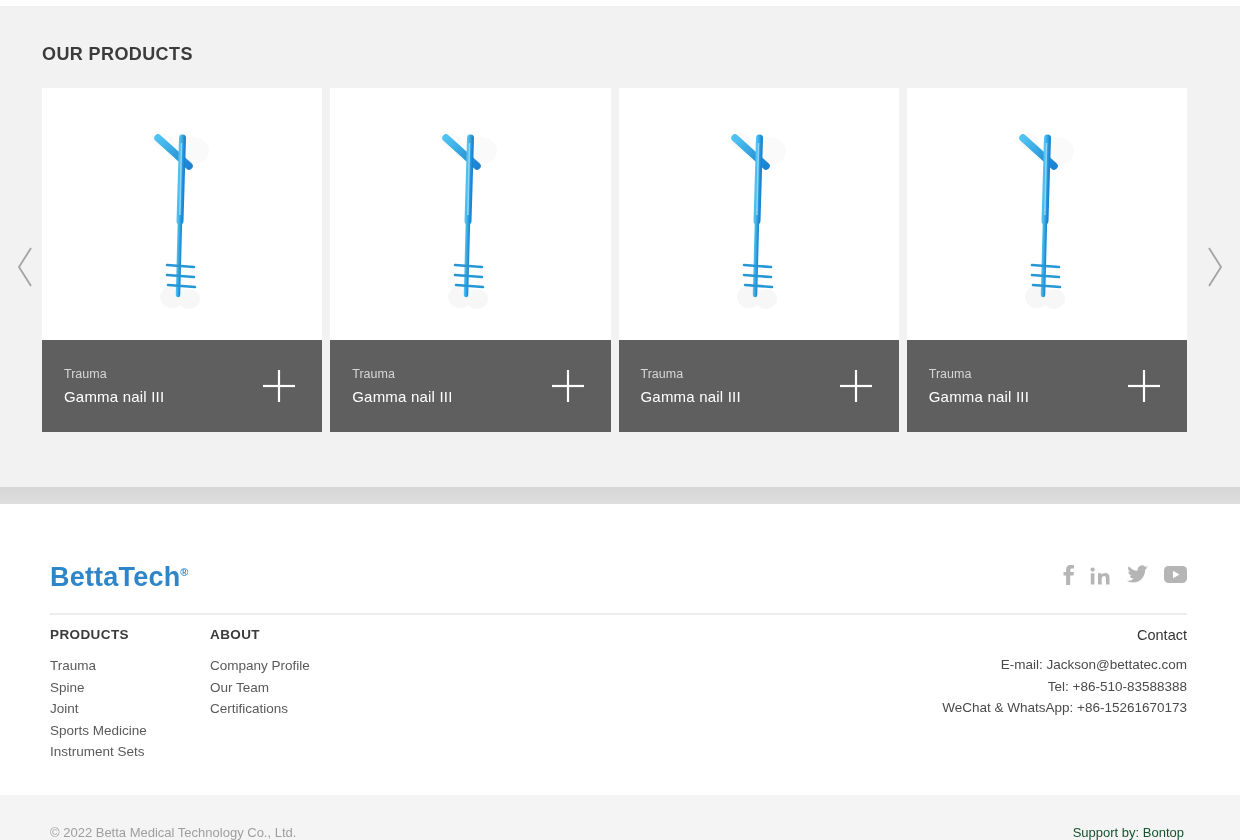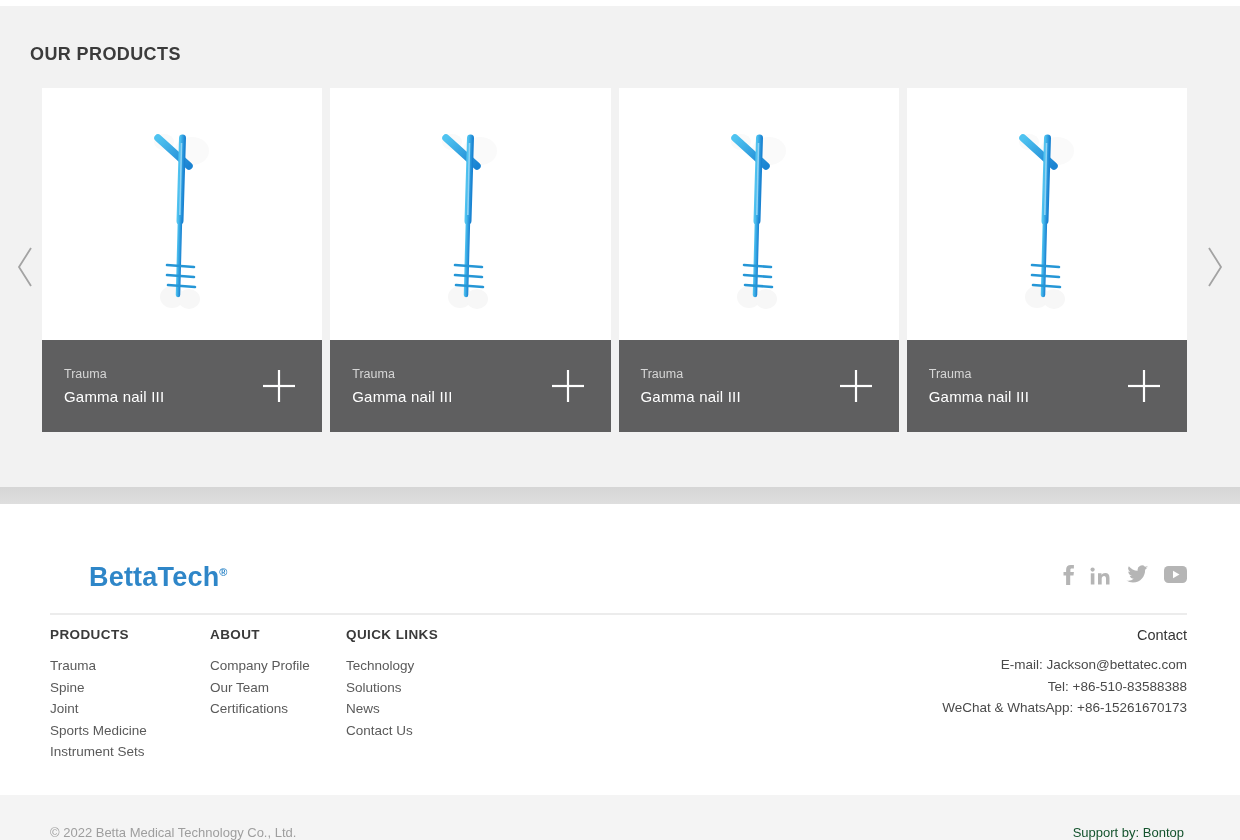--- a/index.html
+++ b/index.html
@@ -8,21 +8,21 @@
     width:1240px; height:840px;
     font-family:"Liberation Sans", sans-serif;
     background:#ffffff;
     overflow:hidden;
   }
   .top-strip { height:6px; background:#ffffff; }
 
   
   .products { position:relative; height:481px; background:#f2f2f2; }
   .products-title {
-    margin:0; position:absolute; left:30px; top:38px;
+    margin:0; position:absolute; left:42px; top:38px;
     font-size:18px; font-weight:bold; color:#3b3b3b; letter-spacing:.4px;
   }
   .cards { position:absolute; left:42px; top:82px; width:1145px; height:344px; display:flex; gap:8px; }
   .product-card { flex:1; background:#ffffff; display:flex; flex-direction:column; cursor:pointer; }
   .card-image { height:252px; display:flex; align-items:center; justify-content:center; }
   .card-caption {
     height:92px; background:#5f5f60; position:relative;
     display:flex; flex-direction:column; justify-content:center;
     padding-left:22px;
   }
@@ -36,21 +36,21 @@
   }
   .nav-prev { left:12px; }
   .nav-next { right:12px; }
 
   
   .band { height:17px; background:linear-gradient(#d6d6d6, #dedede); }
 
   
   .footer { height:291px; background:#ffffff; padding:0 53px 0 50px; }
   .logo-row { display:flex; justify-content:space-between; align-items:center; padding-top:52px; }
-  .logo { font-size:27px; font-weight:bold; color:#2e86c8; letter-spacing:.2px; line-height:32px;margin-left:39px; }
+  .logo { font-size:27px; font-weight:bold; color:#2e86c8; letter-spacing:.2px; line-height:32px; }
   .logo .reg { font-size:11px; vertical-align:super; font-weight:bold; }
   .social { display:flex; gap:15px; align-items:center; }
   .social-link { display:flex; align-items:center; text-decoration:none; }
   .divider { border:none; border-top:2px solid #ececec; margin:20px 0 0 0; }
 
   .cols { display:flex; margin-top:12px; }
   .col-products { width:160px; }
   .col-about { width:136px; }
   .col-quick { width:200px; }
   .col-heading { font-size:13.5px; font-weight:bold; color:#3a3a3a; margin:0 0 13px 0; letter-spacing:.4px; }
@@ -247,27 +247,20 @@
       <a class="col-link">Joint</a>
       <a class="col-link">Sports Medicine</a>
       <a class="col-link">Instrument Sets</a>
     </div>
     <div class="col col-about">
       <h3 class="col-heading">ABOUT</h3>
       <a class="col-link">Company Profile</a>
       <a class="col-link">Our Team</a>
       <a class="col-link">Certifications</a>
     </div>
-    <div class="col col-quick">
-      <h3 class="col-heading">QUICK LINKS</h3>
-      <a class="col-link">Technology</a>
-      <a class="col-link">Solutions</a>
-      <a class="col-link">News</a>
-      <a class="col-link">Contact Us</a>
-    </div>
     <div class="contact">
       <h3 class="contact-heading">Contact</h3>
       <div class="contact-line">E-mail: Jackson@bettatec.com</div>
       <div class="contact-line">Tel: +86-510-83588388</div>
       <div class="contact-line">WeChat &amp; WhatsApp: +86-15261670173</div>
     </div>
   </div>
 </footer>
 
 <div class="bottom-bar">

